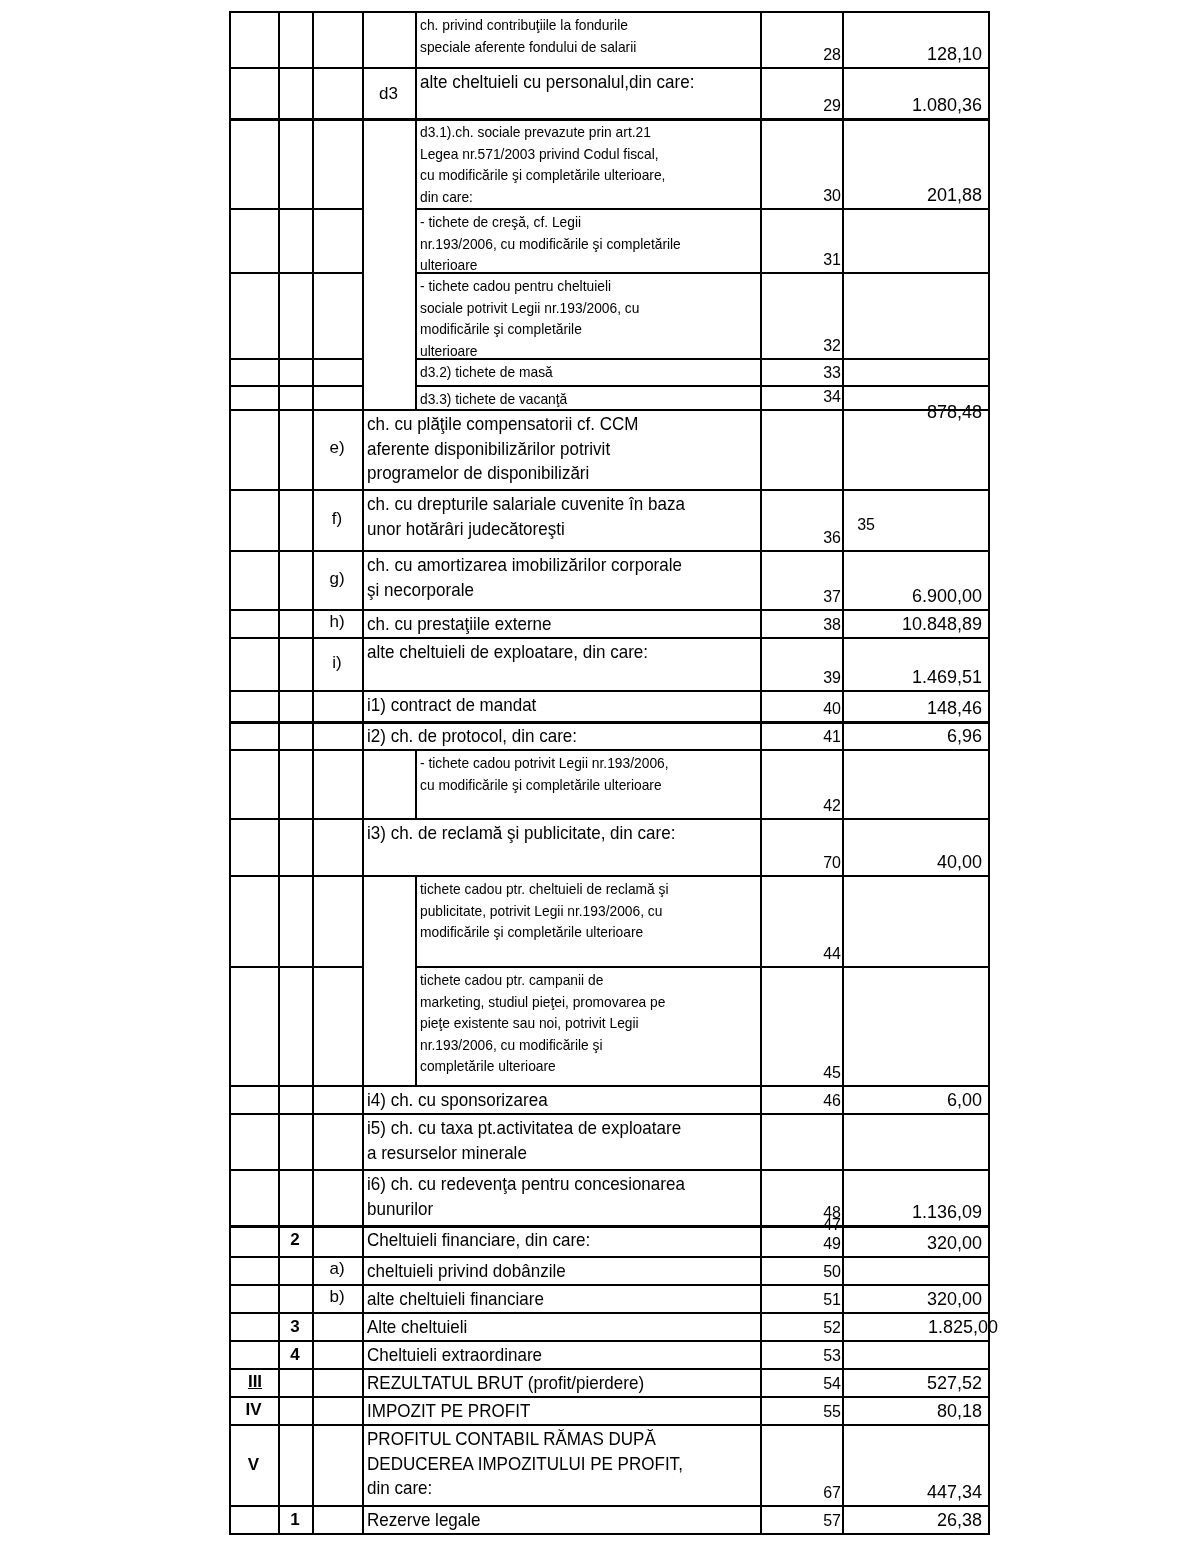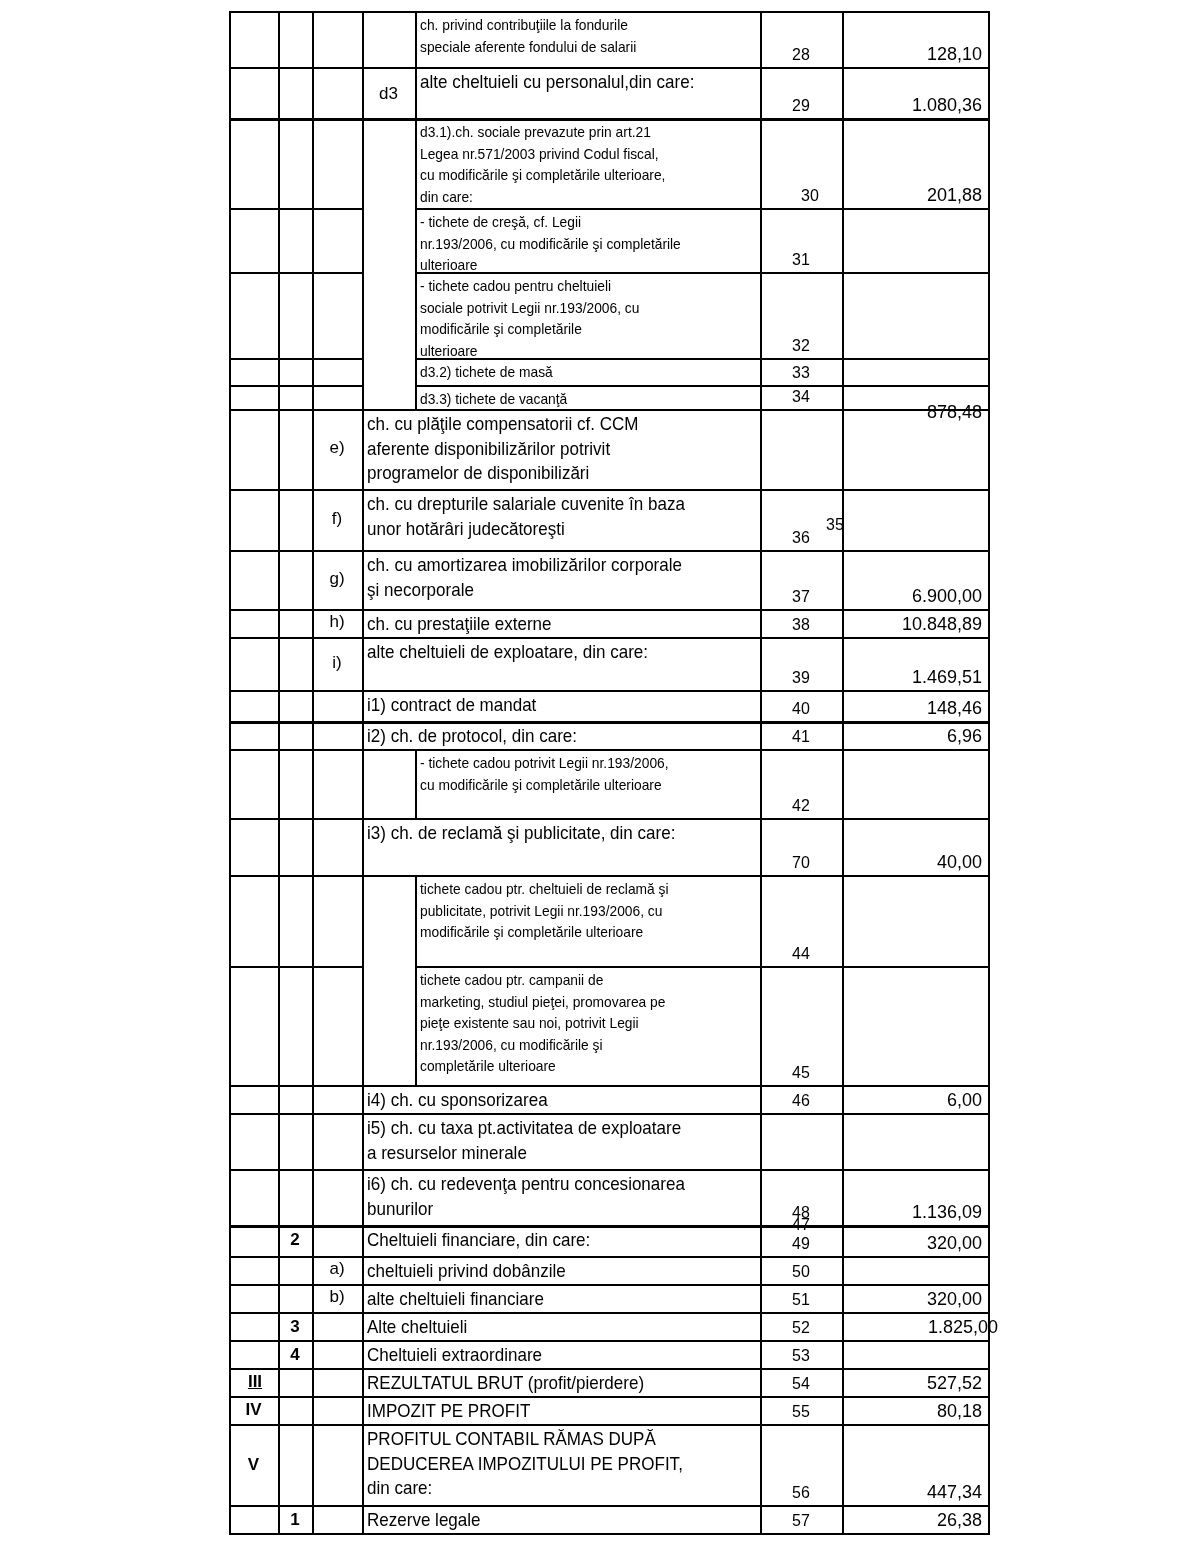--- a/index.html
+++ b/index.html
@@ -3,21 +3,21 @@
 <meta charset="utf-8">
 <style>
   html, body { margin:0; padding:0; background:#ffffff; }
   body { width:1182px; height:1548px; position:relative; overflow:hidden;
          font-family:"Liberation Sans", sans-serif; color:#000; }
   #sheet { position:absolute; left:0; top:0; width:1182px; height:1548px; }
   .ln { position:absolute; background:#000; }
   .t { position:absolute; white-space:nowrap; line-height:1; }
   .small { font-size:15px; transform:scaleX(0.92); transform-origin:left top; line-height:21.5px; }
   .big { font-size:18.5px; transform:scaleX(0.92); transform-origin:left top; line-height:24.5px; }
-  .nr { font-size:16px; width:80px; text-align:center; transform:scaleY(1.05); }
+  .nr { font-size:16px; width:80px; text-align:right; transform:scaleY(1.05); }
   .val { font-size:18px; width:140px; text-align:right; }
   .lbl { font-size:17px; text-align:center; }
   .roman { font-weight:bold; font-size:17px; text-align:center; }
 </style>
 </head>
 <body>
 
 <div id="sheet">
     <div style="position: absolute; left: 229px; top: 11px; width: 759px; height: 56px;"></div>
     <div class="ln" style="left: 229px; top: 11px; width: 759px; height: 2px;"></div>
@@ -54,21 +54,21 @@
     <div class="ln" style="left: 312px; top: 118px; width: 2px; height: 90px;"></div>
     <div class="ln" style="left: 362px; top: 118px; width: 2px; height: 90px;"></div>
     <div class="ln" style="left: 760px; top: 118px; width: 2px; height: 90px;"></div>
     <div class="ln" style="left: 842px; top: 118px; width: 2px; height: 90px;"></div>
     <div class="ln" style="left: 988px; top: 118px; width: 2px; height: 90px;"></div>
     <div class="ln" style="left: 415px; top: 118px; width: 2px; height: 90px;"></div>
     <div class="t small desc-line" style="left: 420px; top: 121px;">d3.1).ch. sociale prevazute prin art.21</div>
     <div class="t small desc-line" style="left: 420px; top: 142.5px;">Legea nr.571/2003 privind Codul fiscal,</div>
     <div class="t small desc-line" style="left: 420px; top: 164px;">cu modificările şi completările ulterioare,</div>
     <div class="t small desc-line" style="left: 420px; top: 185.5px;">din care:</div>
-    <div class="t nr" style="left: 761px; top: 188px; margin-left: 9px;">30</div>
+    <div class="t nr" style="left: 761px; top: 188px;">30</div>
     <div class="t val" style="left: 842px; top: 186px;">201,88</div>
     <div style="position: absolute; left: 229px; top: 208px; width: 759px; height: 64px;"></div>
     <div class="ln" style="left: 229px; top: 208px; width: 133px; height: 2px;"></div>
     <div class="ln" style="left: 415px; top: 208px; width: 573px; height: 2px;"></div>
     <div class="ln" style="left: 229px; top: 208px; width: 2px; height: 64px;"></div>
     <div class="ln" style="left: 278px; top: 208px; width: 2px; height: 64px;"></div>
     <div class="ln" style="left: 312px; top: 208px; width: 2px; height: 64px;"></div>
     <div class="ln" style="left: 362px; top: 208px; width: 2px; height: 64px;"></div>
     <div class="ln" style="left: 760px; top: 208px; width: 2px; height: 64px;"></div>
     <div class="ln" style="left: 842px; top: 208px; width: 2px; height: 64px;"></div>
@@ -400,21 +400,21 @@
     <div class="ln" style="left: 278px; top: 1424px; width: 2px; height: 81px;"></div>
     <div class="ln" style="left: 312px; top: 1424px; width: 2px; height: 81px;"></div>
     <div class="ln" style="left: 362px; top: 1424px; width: 2px; height: 81px;"></div>
     <div class="ln" style="left: 760px; top: 1424px; width: 2px; height: 81px;"></div>
     <div class="ln" style="left: 842px; top: 1424px; width: 2px; height: 81px;"></div>
     <div class="ln" style="left: 988px; top: 1424px; width: 2px; height: 81px;"></div>
     <div class="t big desc-line" style="left: 367px; top: 1427px;">PROFITUL CONTABIL RĂMAS DUPĂ</div>
     <div class="t big desc-line" style="left: 367px; top: 1451.5px;">DEDUCEREA IMPOZITULUI PE PROFIT,</div>
     <div class="t big desc-line" style="left: 367px; top: 1476px;">din care:</div>
     <div class="t roman" style="left: 229px; top: 1455.5px; width: 49px;">V</div>
-    <div class="t nr" style="left: 761px; top: 1485px;">56</div>
+    <div class="t nr" style="left: 761px; top: 1485px;">67</div>
     <div class="t val" style="left: 842px; top: 1483px;">447,34</div>
     <div style="position: absolute; left: 229px; top: 1505px; width: 759px; height: 28px;"></div>
     <div class="ln" style="left: 229px; top: 1505px; width: 759px; height: 2px;"></div>
     <div class="ln" style="left: 229px; top: 1505px; width: 2px; height: 28px;"></div>
     <div class="ln" style="left: 278px; top: 1505px; width: 2px; height: 28px;"></div>
     <div class="ln" style="left: 312px; top: 1505px; width: 2px; height: 28px;"></div>
     <div class="ln" style="left: 362px; top: 1505px; width: 2px; height: 28px;"></div>
     <div class="ln" style="left: 760px; top: 1505px; width: 2px; height: 28px;"></div>
     <div class="ln" style="left: 842px; top: 1505px; width: 2px; height: 28px;"></div>
     <div class="ln" style="left: 988px; top: 1505px; width: 2px; height: 28px;"></div>

